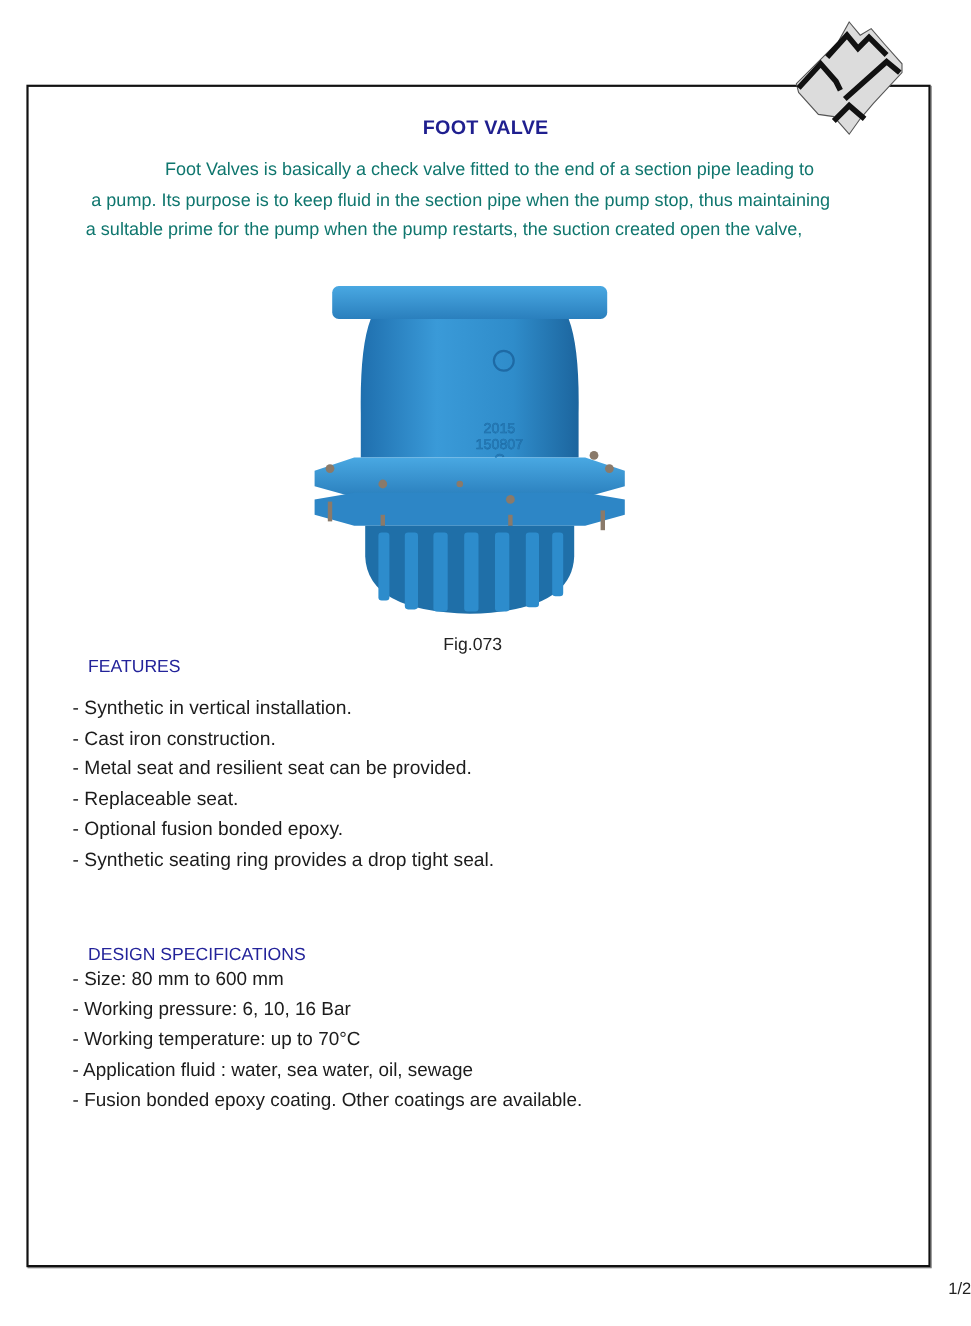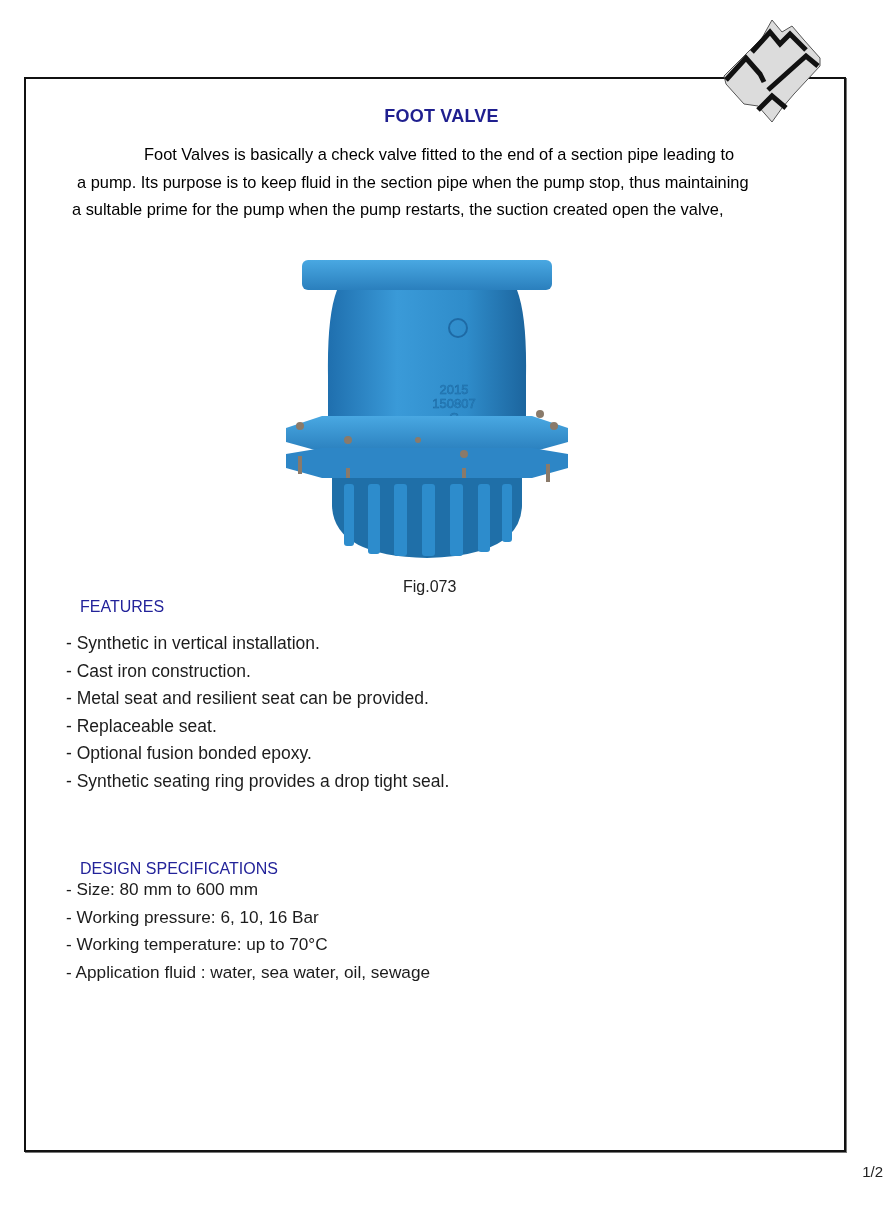--- a/index.html
+++ b/index.html
@@ -1,20 +1,20 @@
 <!DOCTYPE html>
 <html><head>
   <meta charset="utf-8">
   <style>
     html, body { margin: 0; padding: 0; background: #ffffff; }
     body { width: 883px; height: 1205px; position: relative; overflow: hidden; font-family: "Liberation Sans", sans-serif; color: #1a1a1a; }
     .frame { position: absolute; left: 24px; top: 77px; width: 818px; height: 1071px; border: 2.5px solid #111; box-shadow: 1px 1px 0 #777; background: #fff; }
     .logo { position: absolute; left: 722px; top: 18px; width: 100px; height: 108px; z-index: 5; }
     .title { position: absolute; left: 0; width: 100%; top: 106px; text-align: center; font-size: 18px; font-weight: bold; color: #1f1f8f; letter-spacing: 0.2px; }
-    .intro { position: absolute; left: 72px; top: 141px; width: 770px; font-size: 16.4px; line-height: 27.5px; color: #000000; }
+    .intro { position: absolute; left: 78px; top: 141px; width: 770px; font-size: 16.4px; line-height: 27.5px; color: #0f766e; }
     .intro .l1 { display: block; padding-left: 72px; }
     .intro .l2 { display: block; padding-left: 5px; }
     .intro .l3, .intro .l4 { display: block; }
     .photo { position: absolute; left: 282px; top: 256px; width: 290px; height: 310px; }
     .caption { position: absolute; left: 403px; top: 578px; font-size: 16px; color: #222; text-align: right; }
     .section-title { position: absolute; left: 80px; font-size: 16px; color: #23239a; }
     .sec-features { top: 598px; }
     .sec-specs { top: 860px; }
     .list { position: absolute; left: 66px; margin: 0; padding: 0; list-style: none; font-size: 17.5px; color: #1c1c1c; }
     .list li { height: 27.5px; line-height: 27.5px; white-space: nowrap; }
@@ -103,15 +103,16 @@
   <li>- Optional fusion bonded epoxy.</li>
   <li>- Synthetic seating ring provides a drop tight seal.</li>
 </ul>
 
 <div class="section-title sec-specs">DESIGN SPECIFICATIONS</div>
 <ul class="list list-specs">
   <li>- Size: 80 mm to 600 mm</li>
   <li>- Working pressure: 6, 10, 16 Bar</li>
   <li>- Working temperature: up to 70°C</li>
   <li>- Application fluid : water, sea water, oil, sewage</li>
+  <li>- Fusion bonded epoxy coating. Other coatings are available.</li>
 </ul>
 
 <div class="page-num">1/2</div>
 
 </body></html>

